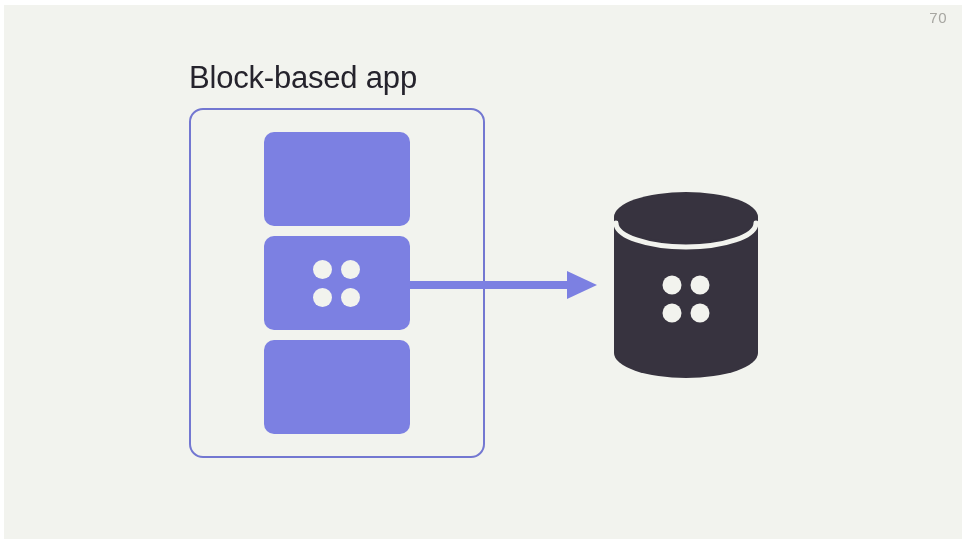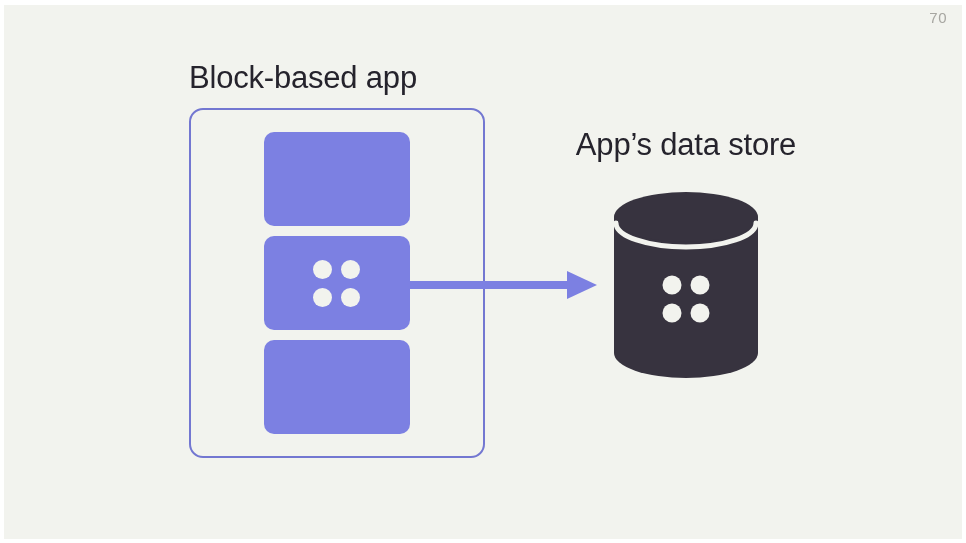--- a/index.html
+++ b/index.html
@@ -142,21 +142,20 @@
     <i></i>
     <i></i>
     <i></i>
   </div>
 
   <svg class="arrow-svg" viewBox="0 0 188 28" xmlns="http://www.w3.org/2000/svg">
     <rect class="arrow-part" x="0" y="10" width="162" height="8"></rect>
     <polygon class="arrow-part" points="158,0 188,14 158,28"></polygon>
   </svg>
 
-  <div class="store-title">App’s data store</div>
 
   <svg class="db-svg" viewBox="0 0 144 186" xmlns="http://www.w3.org/2000/svg">
     <ellipse class="db-shape" cx="72" cy="161" rx="72" ry="25"></ellipse>
     <rect class="db-shape" x="0" y="25" width="144" height="136"></rect>
     <ellipse class="db-shape" cx="72" cy="25" rx="72" ry="25"></ellipse>
     <path class="db-separator" d="M 2 31 A 70 24 0 0 0 142 31"></path>
     <circle class="db-dot" cx="58" cy="93" r="9.5"></circle>
     <circle class="db-dot" cx="86" cy="93" r="9.5"></circle>
     <circle class="db-dot" cx="58" cy="121" r="9.5"></circle>
     <circle class="db-dot" cx="86" cy="121" r="9.5"></circle>

